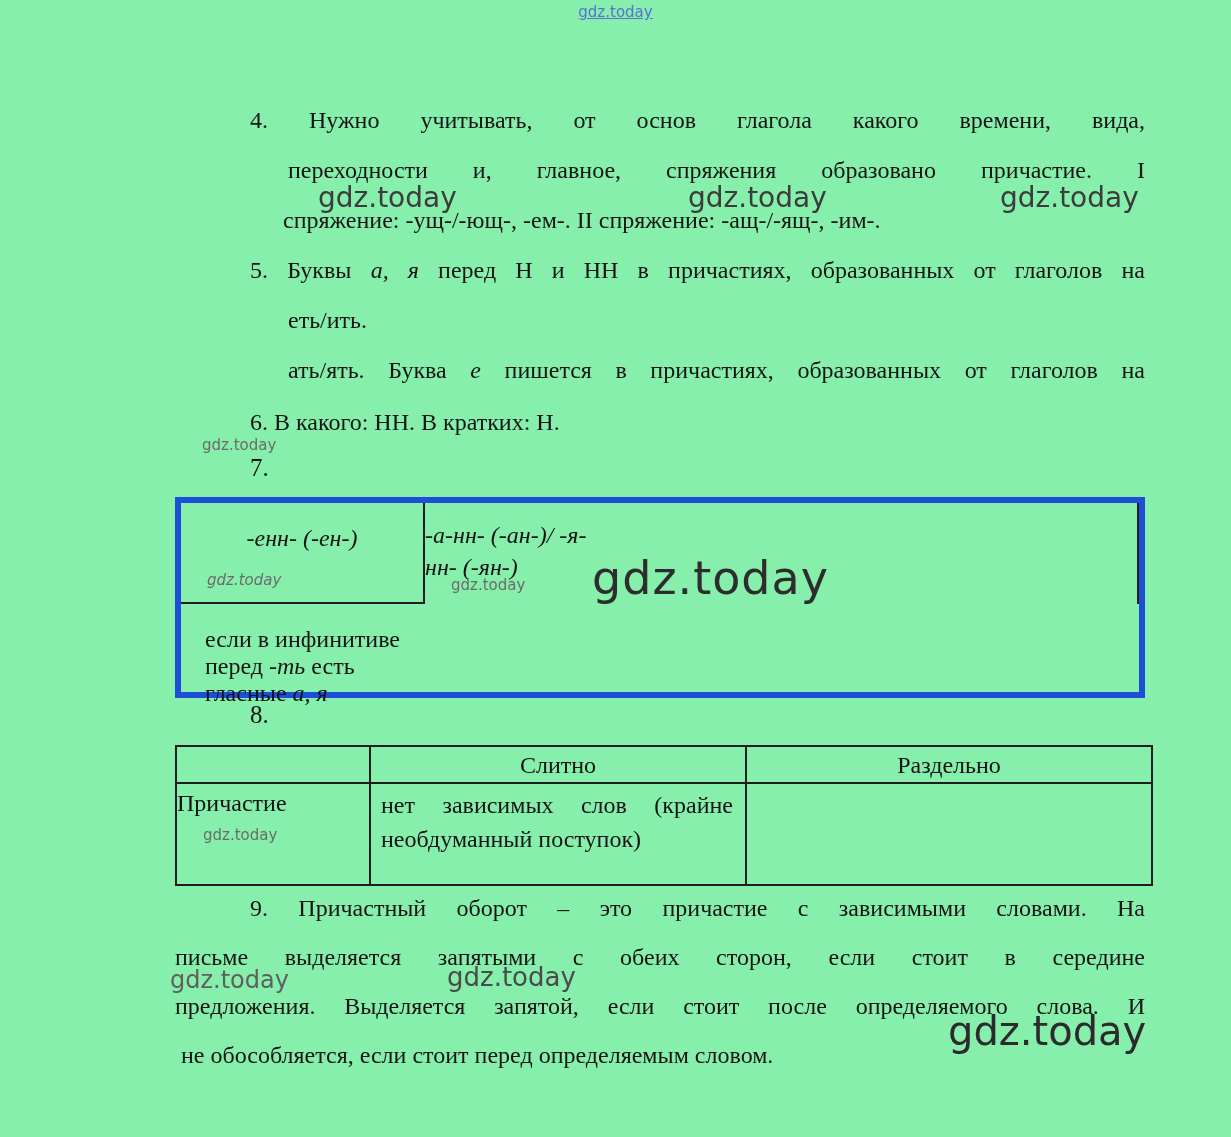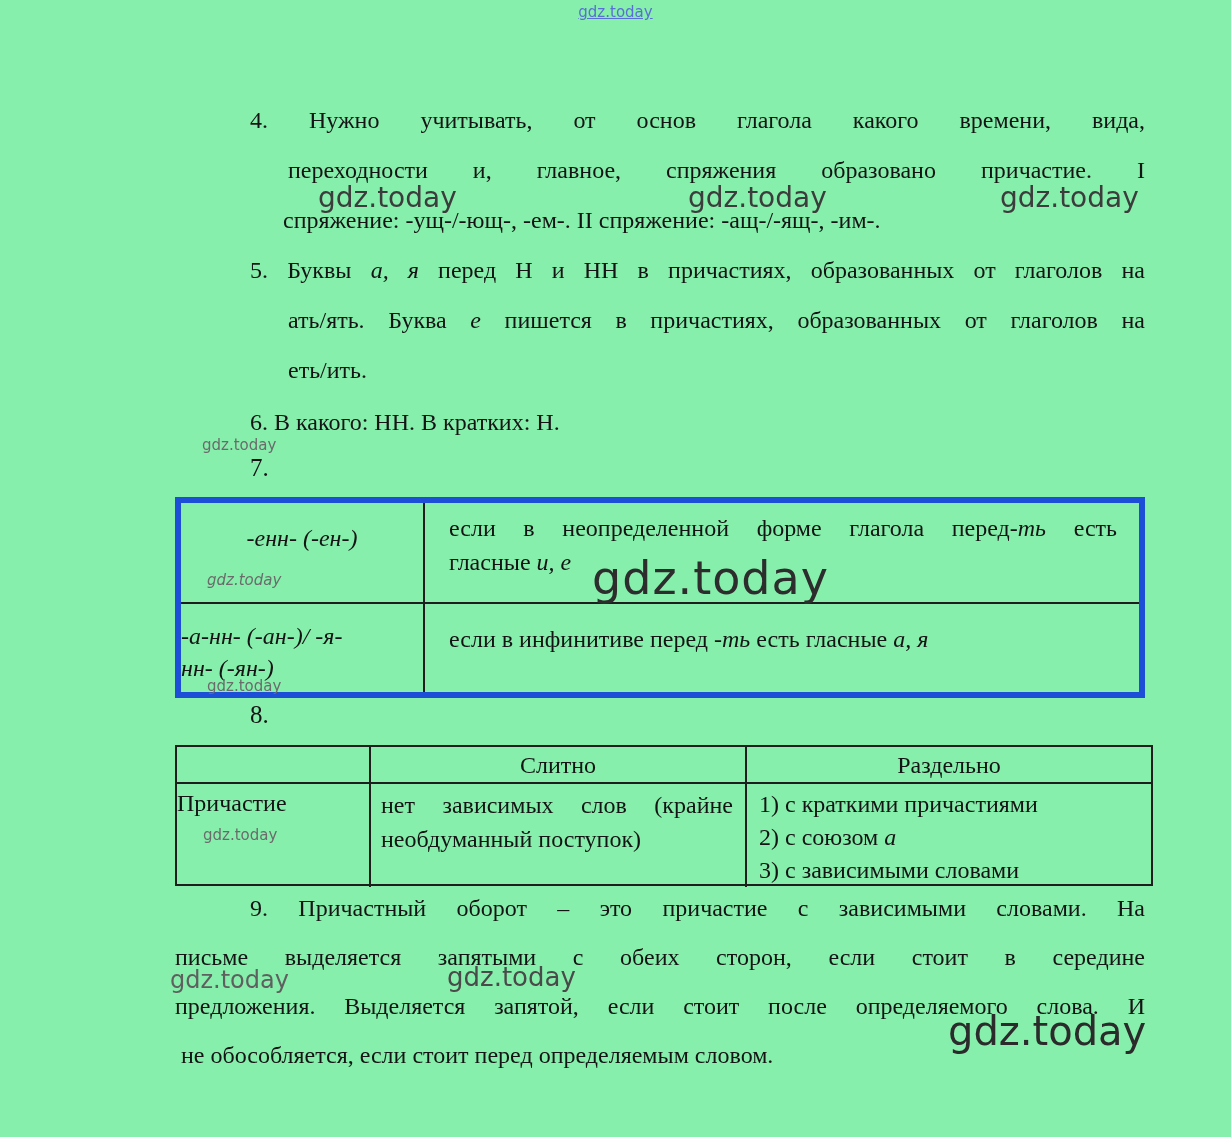--- a/index.html
+++ b/index.html
@@ -77,55 +77,45 @@
   <div class="wm wm-mid" style="left:688px; top:181px">gdz.today</div>
   <div class="wm wm-mid" style="left:1000px; top:181px">gdz.today</div>
 
   <div class="para" style="top:245px">
     <div class="ln just pl75">
       <span>5.</span>
       <span>Буквы</span>
       <span class="it">а, я</span>
       <span>перед Н и НН в причастиях, образованных от глаголов на</span>
     </div>
+    <div class="ln pl113">
+      <span>еть/ить.</span>
+    </div>
     <div class="ln just pl113">
       <span>ать/ять. Буква</span>
       <span class="it">е</span>
       <span>пишется в причастиях, образованных от глаголов на</span>
-    </div>
-    <div class="ln pl113">
-      <span>еть/ить.</span>
     </div>
   </div>
 
   <div class="para" style="top:400px">
     <div class="ln pl75" style="line-height:44px;height:44px">
       <span>6.</span>
       <span>В какого: НН. В кратких: Н.</span>
     </div>
   </div>
 
   <div class="wm wm-small" style="left:202px; top:436px">gdz.today</div>
 
   <div class="secnum" style="top:455px">7.</div>
 
   <div class="t1">
     <div class="cell brd-r brd-b t1-left1">
       <span>-енн- (-ен-)</span>
       <span class="wm-cell" style="top:68px">gdz.today</span>
-    </div>
-    <div class="cell brd-b t1-right1">
-      <div class="l1">
-        <span>если в неопределенной форме глагола перед</span><span class="it">-ть</span>
-        <span>есть</span>
-      </div>
-      <div>
-        <span>гласные</span>
-        <span class="it">и, е</span>
-      </div>
     </div>
     <div class="cell brd-r t1-left2">
       <div>-а-нн- (-ан-)/ -я-</div>
       <div>нн- (-ян-)</div>
       <span class="wm-cell" style="top:66px; font-style:normal">gdz.today</span>
     </div>
     <div class="cell t1-right2">
       <span>если в инфинитиве перед</span>
       <span class="it">-ть</span>
       <span>есть гласные</span>
@@ -142,28 +132,20 @@
     <div class="cell brd-r brd-b t2-hdr">Слитно</div>
     <div class="cell brd-b t2-hdr">Раздельно</div>
     <div class="cell brd-r t2-c1">
       <div>Причастие</div>
       <span class="wm-cell" style="top:42px">gdz.today</span>
     </div>
     <div class="cell brd-r t2-c2">
       <div class="l1">нет зависимых слов (крайне</div>
       <div>необдуманный поступок)</div>
     </div>
-    <div class="cell t2-c3">
-      <div>1) с краткими причастиями</div>
-      <div>
-        <span>2) с союзом</span>
-        <span class="it">а</span>
-      </div>
-      <div>3) с зависимыми словами</div>
-    </div>
   </div>
 
   <div class="para" style="top:884px">
     <div class="ln9 just pl75">
       <span>9.</span>
       <span>Причастный оборот – это причастие с зависимыми словами. На</span>
     </div>
     <div class="ln9 just">
       <span>письме выделяется запятыми с обеих сторон, если стоит в середине</span>
     </div>

